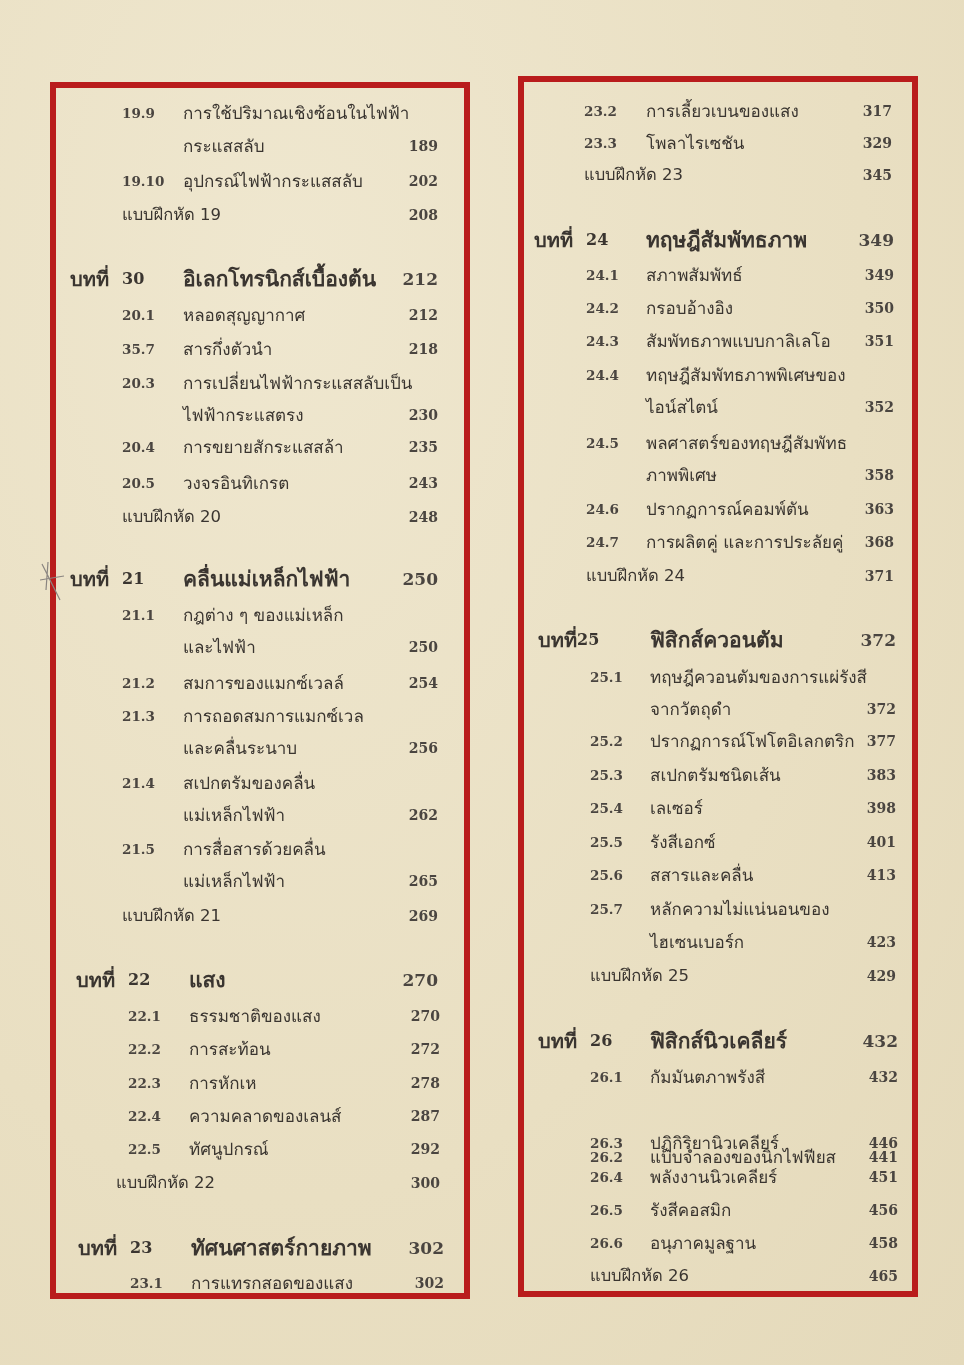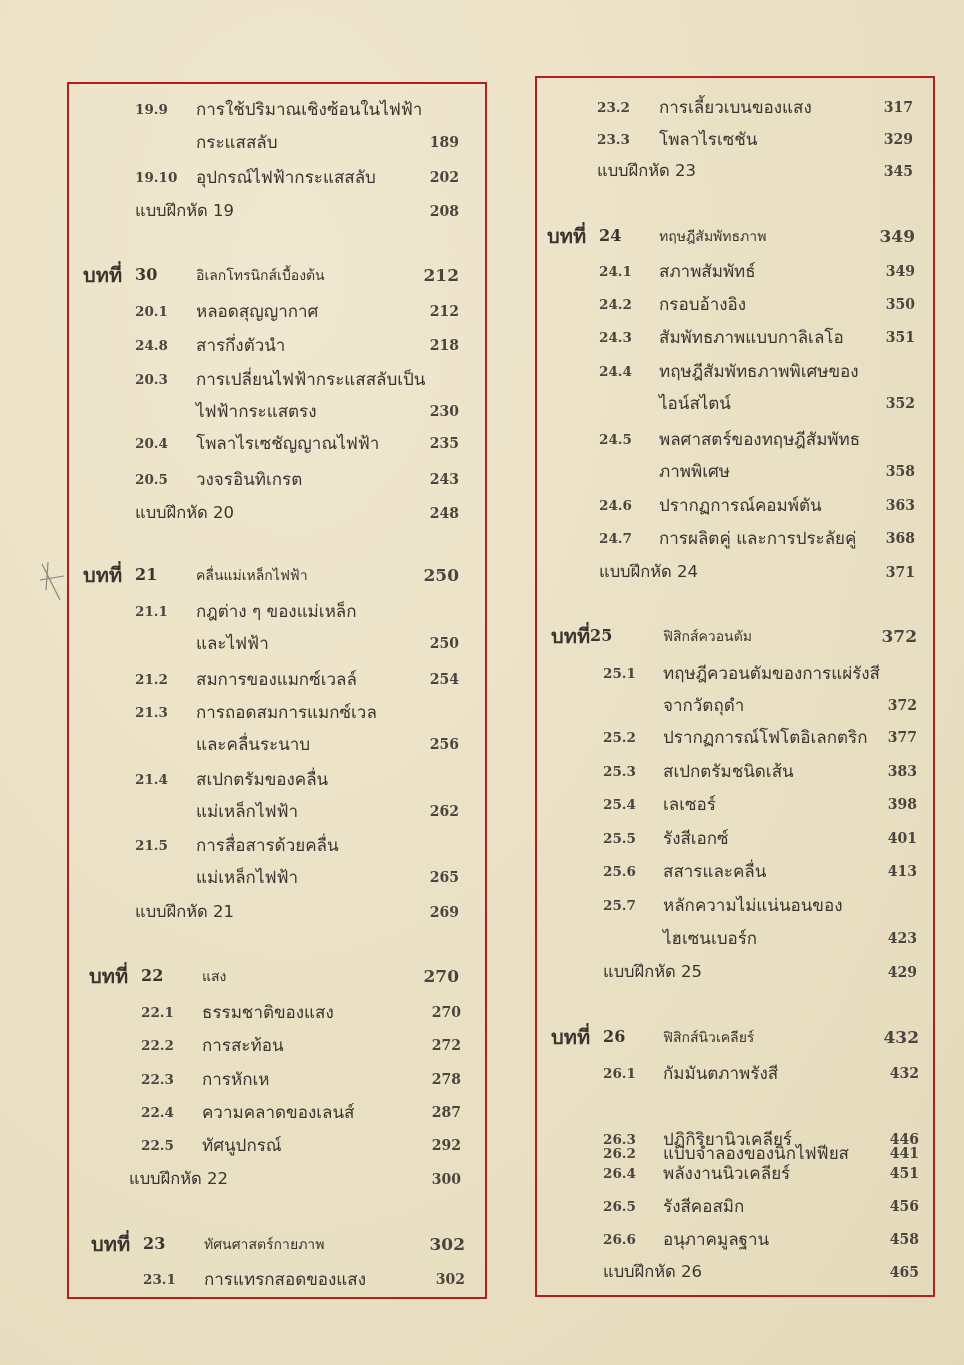--- a/index.html
+++ b/index.html
@@ -5,39 +5,38 @@
   html, body { margin: 0; padding: 0; }
   body {
     width: 964px; height: 1365px; position: relative; overflow: hidden;
     background: #ece3c8;
     background-image: radial-gradient(ellipse at 30% 20%, #efe7cf 0%, #e9dfc2 60%, #e4d9ba 100%);
     font-family: "DejaVu Serif", "Liberation Serif", serif;
     color: #3a3530;
   }
   .box {
     position: absolute;
-    border: 2px solid #b91c1c;
+    border: 6px solid #b91c1c;
     box-sizing: border-box;
-    margin-left: 17px;
   }
   #box-left  { left: 50px;  top: 82px; width: 420px; height: 1217px; }
   #box-right { left: 518px; top: 76px; width: 400px; height: 1221px; }
   .row {
     position: absolute; left: 0; right: 0; height: 30px;
     display: block;
   }
   .num, .title, .page, .ch-label, .ch-num {
     position: absolute; white-space: nowrap; line-height: 30px;
   }
   .num { font-size: 13.5px; font-weight: bold; color: #4a4540; }
   .title { font-family: "DejaVu Sans", "Liberation Sans", sans-serif; font-size: 17px; color: #3a3530; }
   .page { font-size: 14px; font-weight: bold; color: #4a4540; text-align: right; }
   .chapter .ch-label { font-family: "DejaVu Sans", "Liberation Sans", sans-serif; font-size: 20px; font-weight: bold; }
   .chapter .ch-num { font-size: 16px; font-weight: bold; }
-  .chapter .title { font-size: 14px; font-weight: normal; }
+  .chapter .title { font-size: 21px; font-weight: bold; }
   .chapter .page { font-size: 17px; }
   .exercise .title { font-size: 16.5px; text-align: center; }
   .pencil-mark {
     position: absolute; left: 38px; top: 560px; width: 30px; height: 42px;
   }
 </style>
 </head>
 <body>
 
 <div class="box" id="box-left">
@@ -67,35 +66,35 @@
     <span class="ch-num" style="left:66px">30</span>
     <span class="title" style="left:127px">อิเลกโทรนิกส์เบื้องต้น</span>
     <span class="page" style="right:26px">212</span>
   </div>
   <div class="row" style="top:212px">
     <span class="num" style="left:66px">20.1</span>
     <span class="title" style="left:127px">หลอดสุญญากาศ</span>
     <span class="page" style="right:26px">212</span>
   </div>
   <div class="row" style="top:246px">
-    <span class="num" style="left:66px">24.8</span>
+    <span class="num" style="left:66px">35.7</span>
     <span class="title" style="left:127px">สารกึ่งตัวนำ</span>
     <span class="page" style="right:26px">218</span>
   </div>
   <div class="row" style="top:280px">
     <span class="num" style="left:66px">20.3</span>
     <span class="title" style="left:127px">การเปลี่ยนไฟฟ้ากระแสสลับเป็น</span>
   </div>
   <div class="row" style="top:312px">
     <span class="title" style="left:127px">ไฟฟ้ากระแสตรง</span>
     <span class="page" style="right:26px">230</span>
   </div>
   <div class="row" style="top:344px">
     <span class="num" style="left:66px">20.4</span>
-    <span class="title" style="left:127px">โพลาไรเซชัญญาณไฟฟ้า</span>
+    <span class="title" style="left:127px">การขยายสักระแสสล้า</span>
     <span class="page" style="right:26px">235</span>
   </div>
   <div class="row" style="top:380px">
     <span class="num" style="left:66px">20.5</span>
     <span class="title" style="left:127px">วงจรอินทิเกรต</span>
     <span class="page" style="right:26px">243</span>
   </div>
   <div class="row exercise" style="top:414px">
     <span class="title" style="left:66px">แบบฝึกหัด  20</span>
     <span class="page" style="right:26px">248</span>

